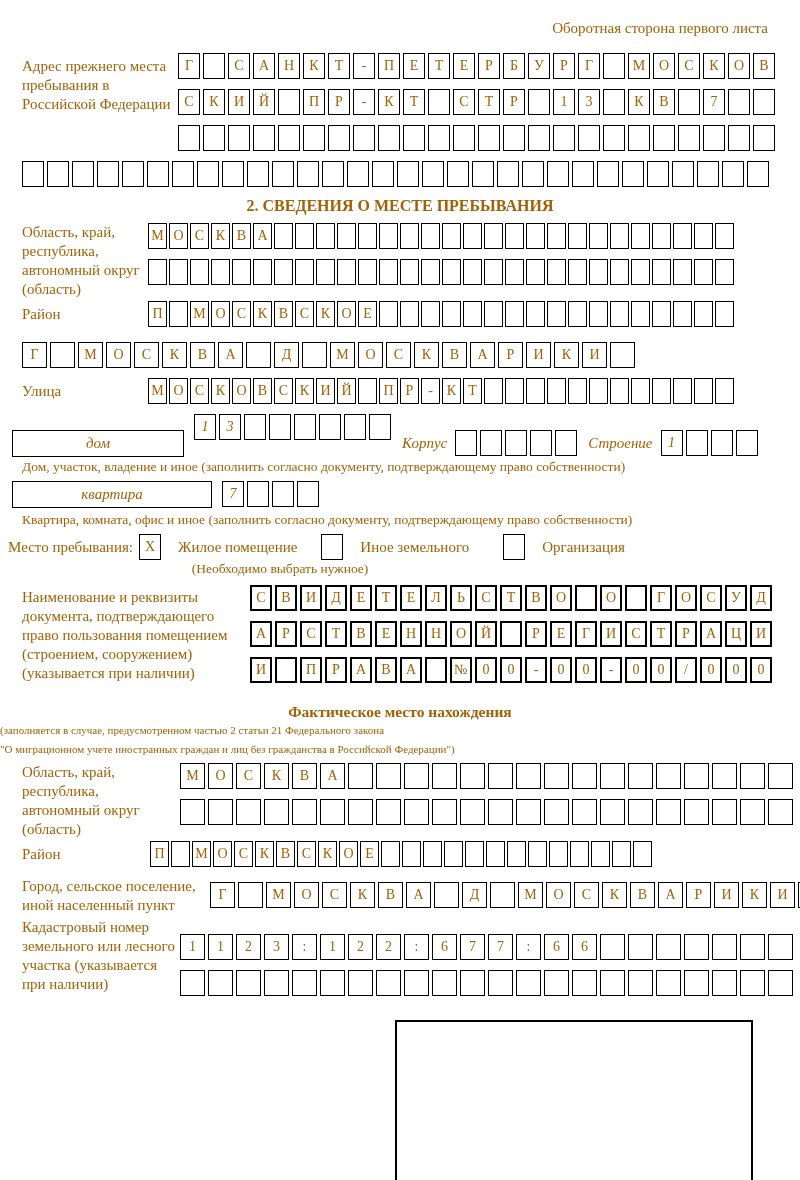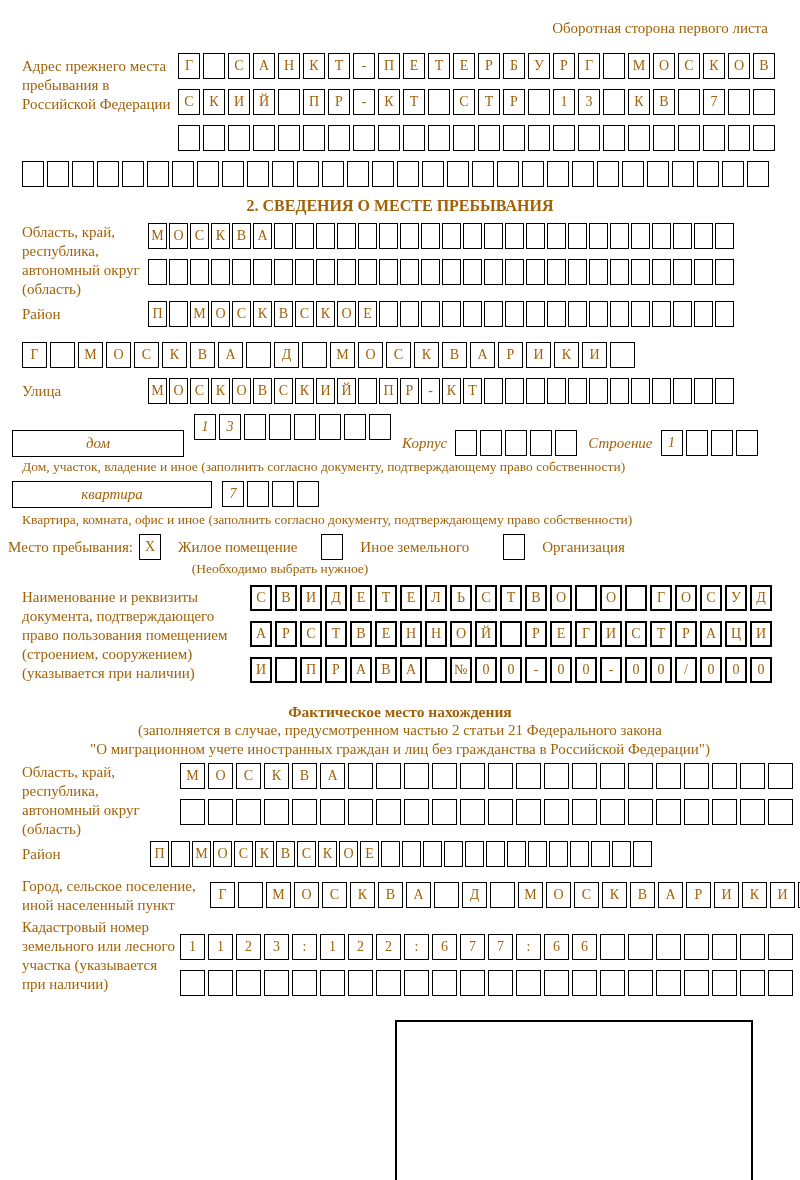--- a/index.html
+++ b/index.html
@@ -33,21 +33,21 @@
   .ilabel{line-height:27px;padding:0 8px;}
 
   
   .stay{display:flex;align-items:center;padding-left:8px;font-size:15px;line-height:27px;}
   .stay .cellrow{margin:0 14px 0 6px;}
 
   
   .doc .flabel{width:228px;padding-top:3px;}
 
   
-  .fact-captions{font-size:15px;text-align:center;line-height:19px;}
+  .fact-captions{font-size:11px;text-align:left;line-height:19px;}
 
   
   .stamp-wrap{padding-left:395px;margin-top:14px;}
   .stamp-box{box-sizing:border-box;border:2px solid #000;width:358px;height:172px;}
 </style>
 </head>
 <body>
 
 <div class="page">
 

